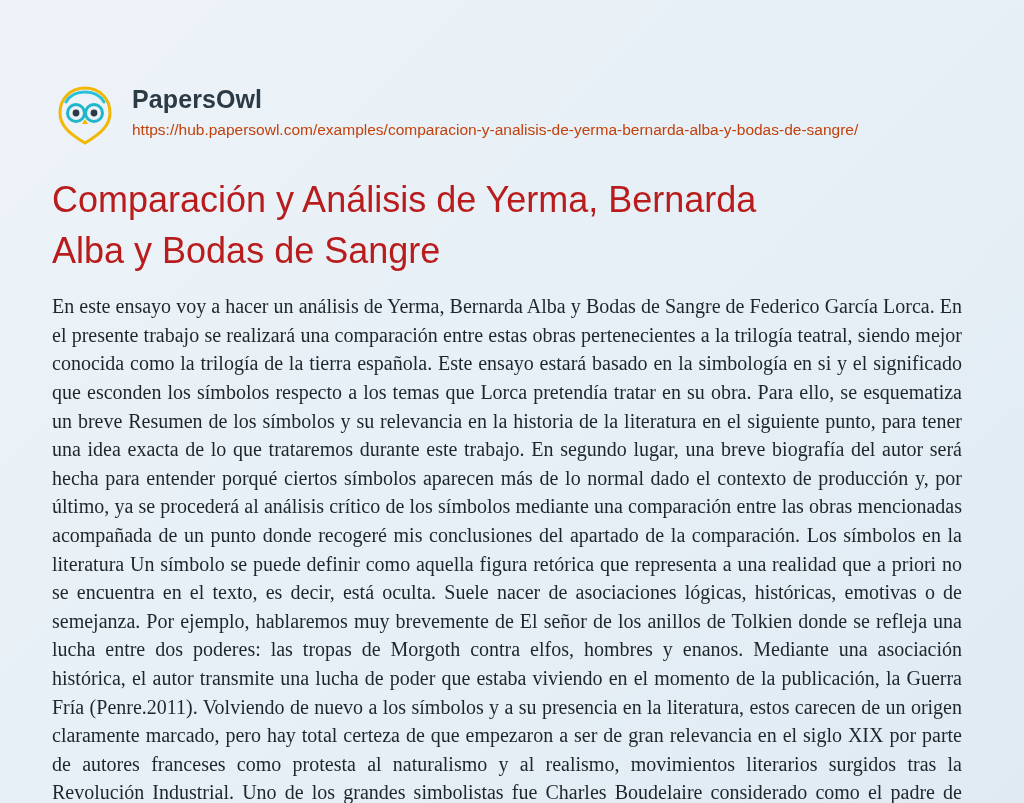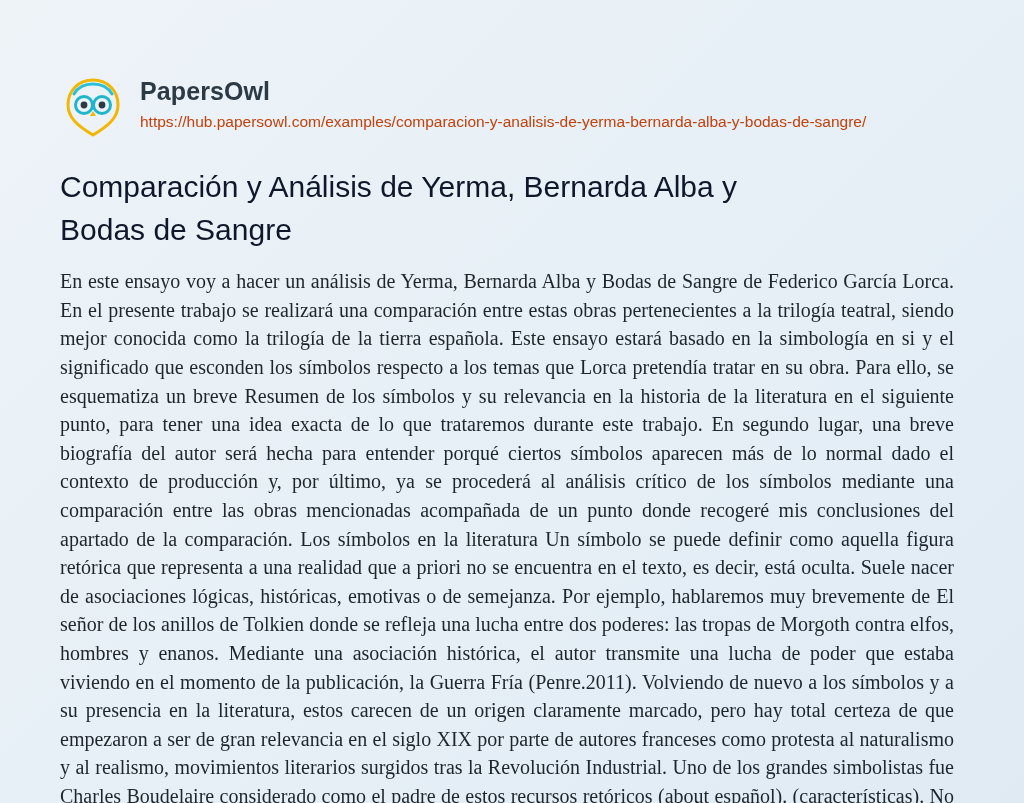--- a/index.html
+++ b/index.html
@@ -11,21 +11,22 @@
     height: 803px;
     background: linear-gradient(135deg, #eef3f8 0%, #e9f1f7 30%, #e6eff6 60%, #dfeaf3 100%);
     font-family: "Liberation Sans", sans-serif;
     overflow: hidden;
   }
   .page {
     position: relative;
     width: 1024px;
     height: 767px;
     box-sizing: border-box;
-    padding: 12px;
+    padding: 4px;
+    margin-top: 16px;
   }
   .header {
     display: flex;
     align-items: flex-start;
     padding: 60px 0 0 48px;
   }
   .logo {
     width: 66px;
     height: 66px;
     flex: 0 0 66px;
@@ -47,22 +48,22 @@
     font-size: 15.5px;
     color: #c2410c;
     line-height: 1.35;
     max-width: 830px;
     word-break: break-word;
   }
   .content {
     padding: 26px 58px 0 48px;
   }
   .doc-title {
-    font-size: 30px;
-    color: #0f172a;
+    font-size: 36px;
+    color: #b91c1c;
     font-weight: normal;
     line-height: 1.42;
     margin: 0 0 16px 0;
     max-width: 720px;
   }
   .doc-body {
     font-family: "Liberation Serif", serif;
     font-size: 20px;
     line-height: 1.43;
     color: #1e262c;

